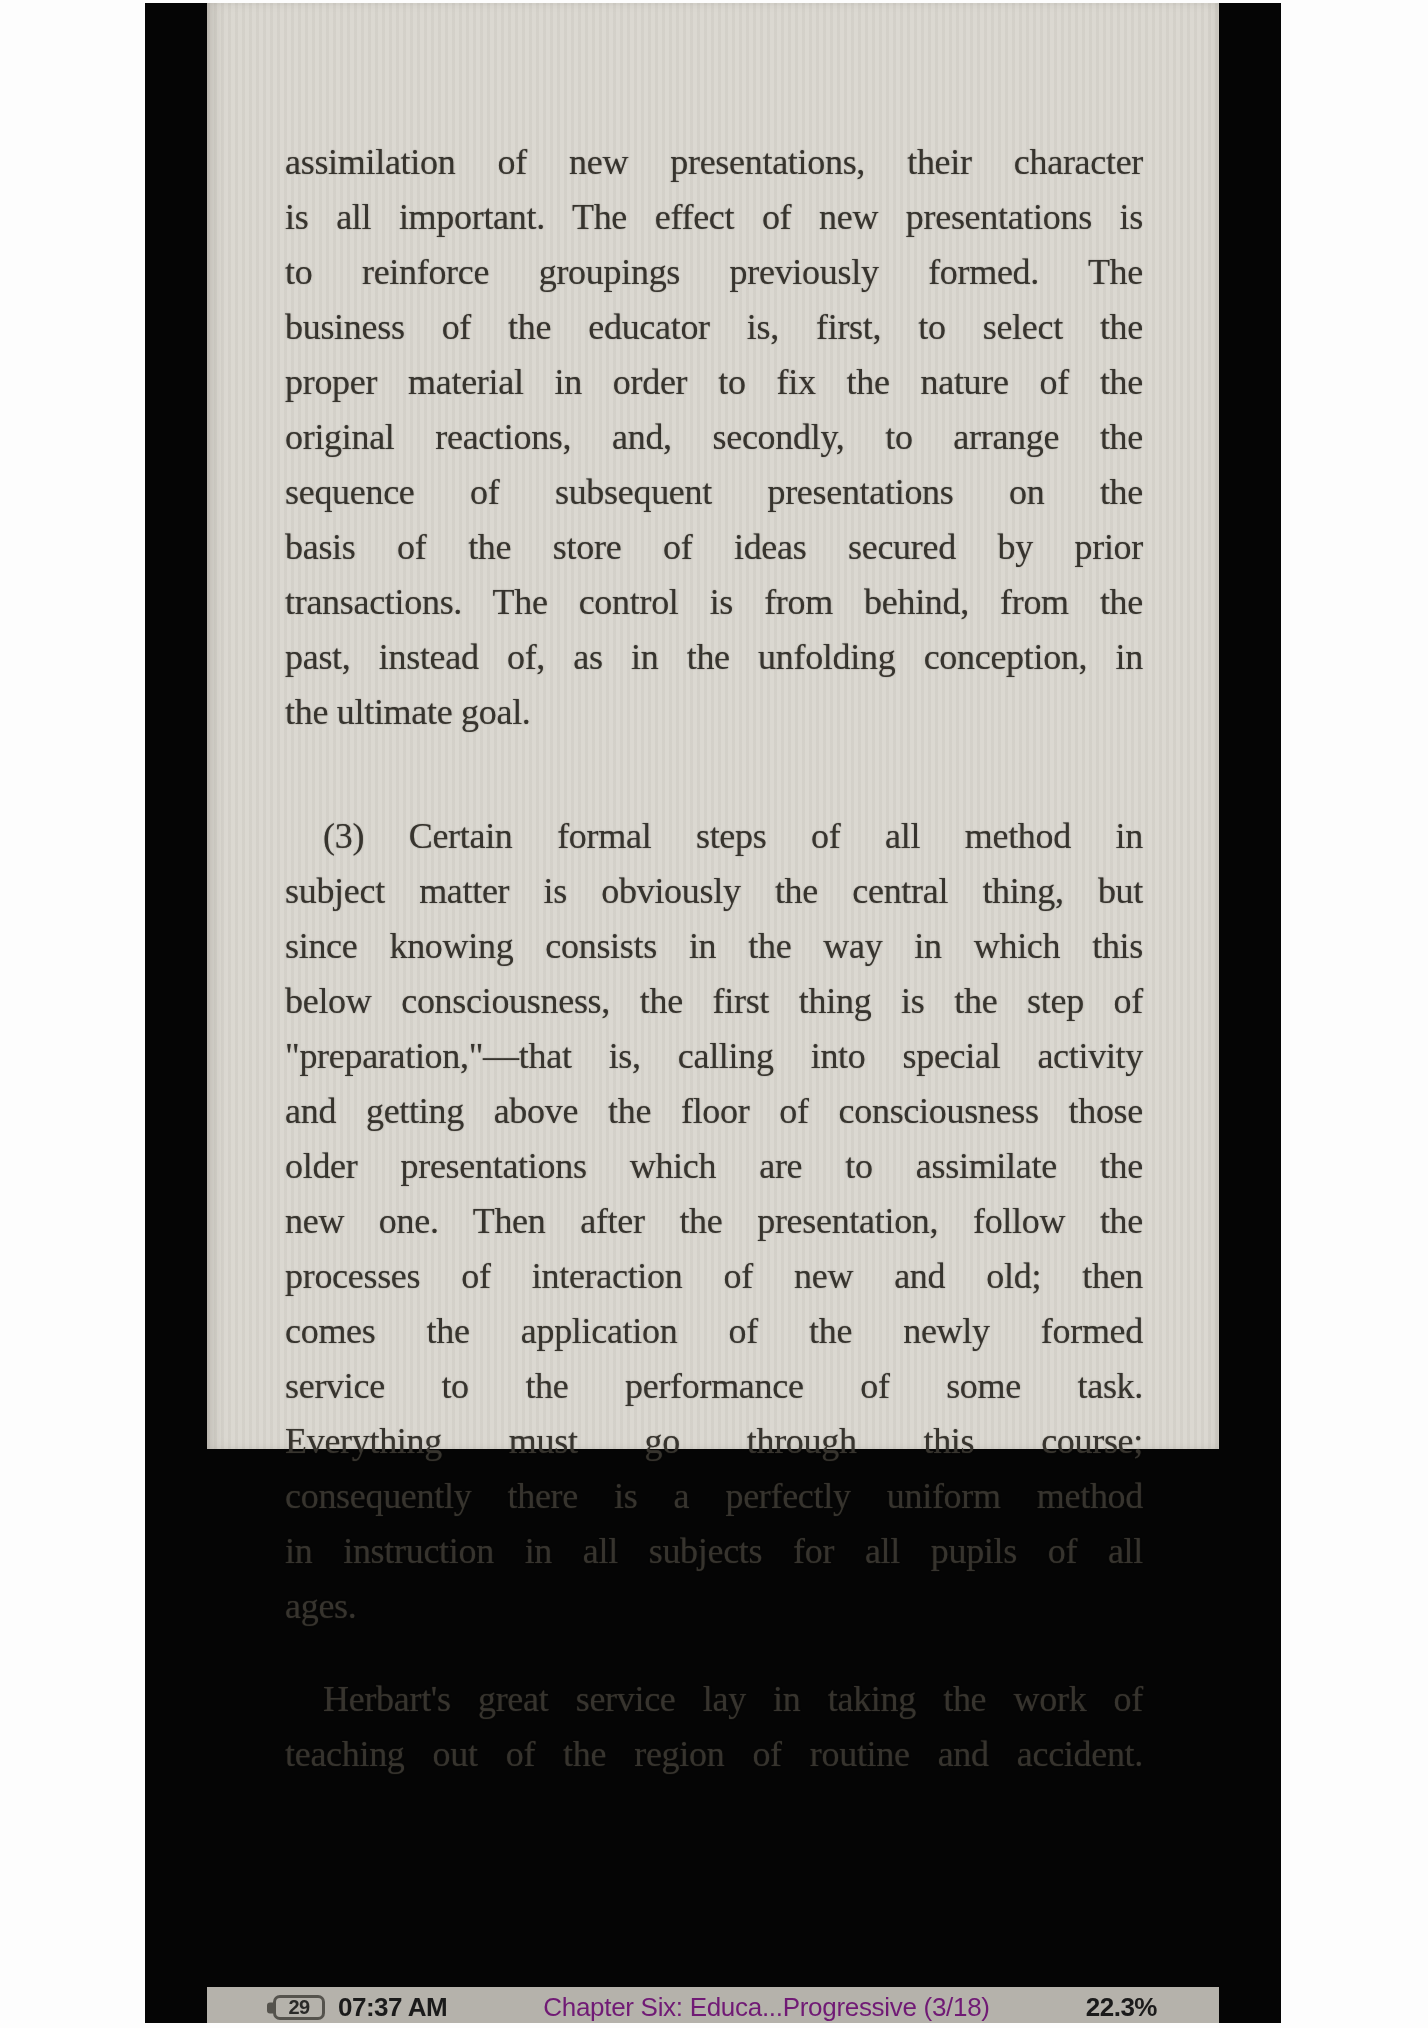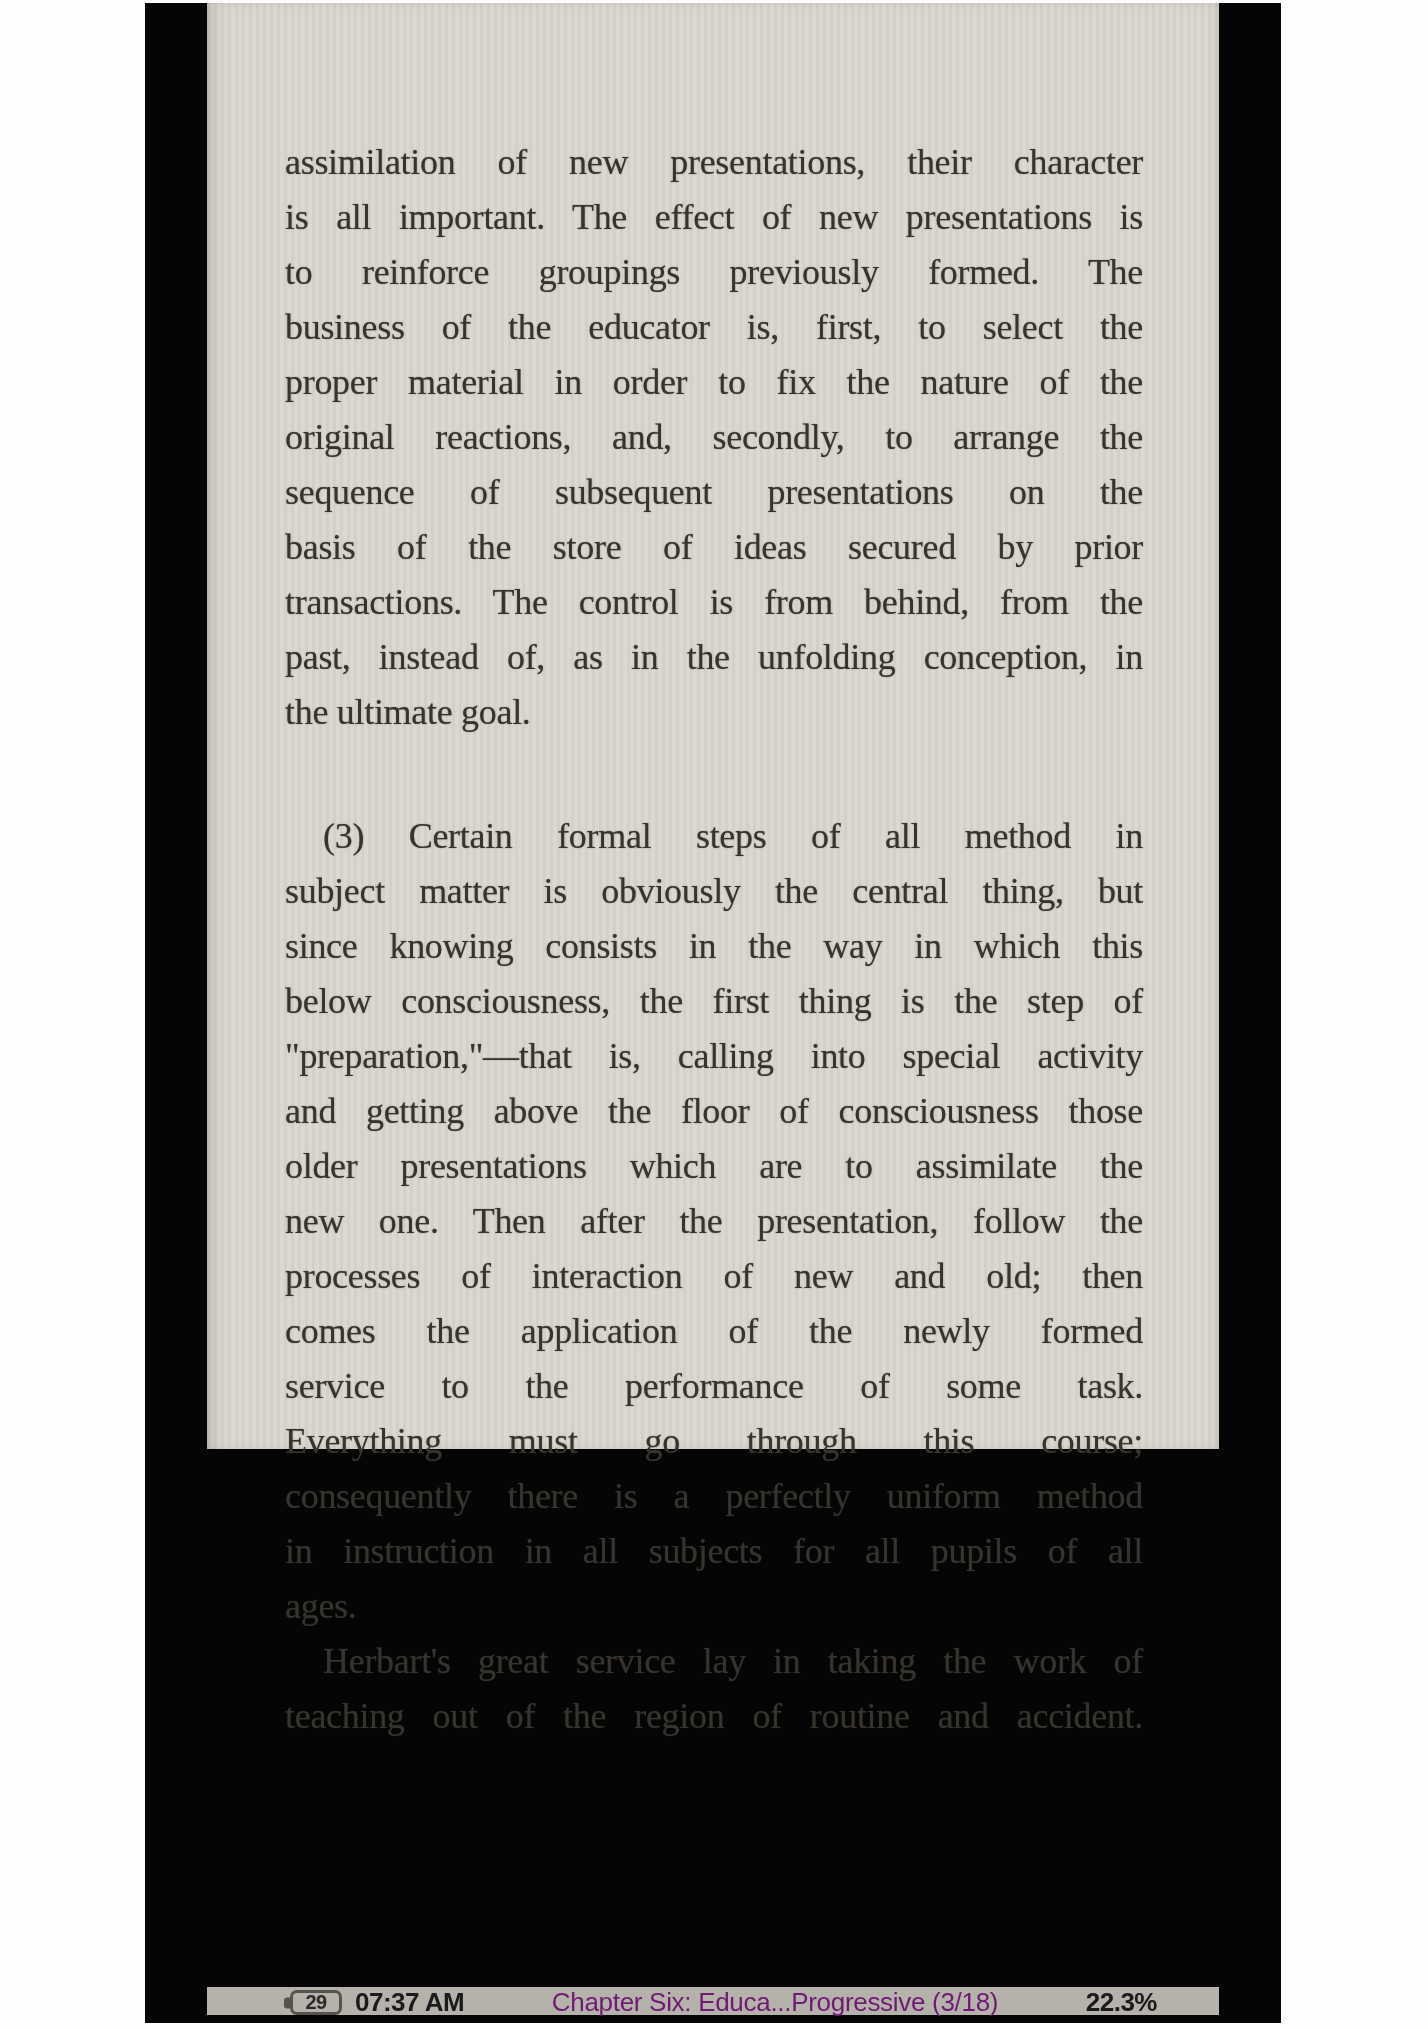--- a/index.html
+++ b/index.html
@@ -47,41 +47,41 @@
     top: 0;
     padding-top: 132px;
     color: #37342e;
     font-size: 36px;
     line-height: 55px;
     letter-spacing: -0.3px;
     text-shadow: 0 0 1.2px rgba(55,52,46,0.65);
   }
   .para { margin: 0; }
   .text-block .para:nth-of-type(2) { margin-top: 69px; }
-  .text-block .para:nth-of-type(3) { }
+  .text-block .para:nth-of-type(3) { margin-top: 38px; }
   .line {
     text-align: justify;
     text-align-last: justify;
     white-space: normal;
   }
   .line.last-left { text-align-last: left; }
   .para.indent .line:first-child { text-indent: 38px; }
 
   
   .footer {
     position: absolute;
     left: 62px;
     top: 1984px;
     width: 1012px;
-    height: 28px;
+    height: 36px;
     background: #b5b2ab;
     display: flex;
-    align-items: flex-start;
+    align-items: flex-end;
     box-sizing: border-box;
-    padding-left: 75px;
+    padding-left: 58px;
     padding-right: 62px;
     font-family: "Liberation Sans", "DejaVu Sans", sans-serif;
     color: #1b1b1b;
   }
   .footer-left {
     display: flex;
     align-items: center;
     flex: 0 0 auto;
   }
   .battery {

